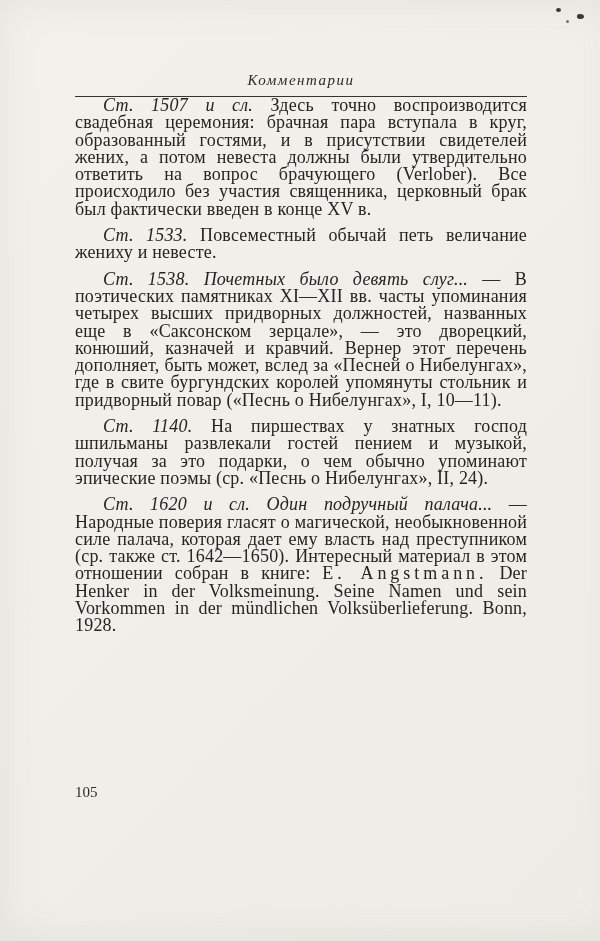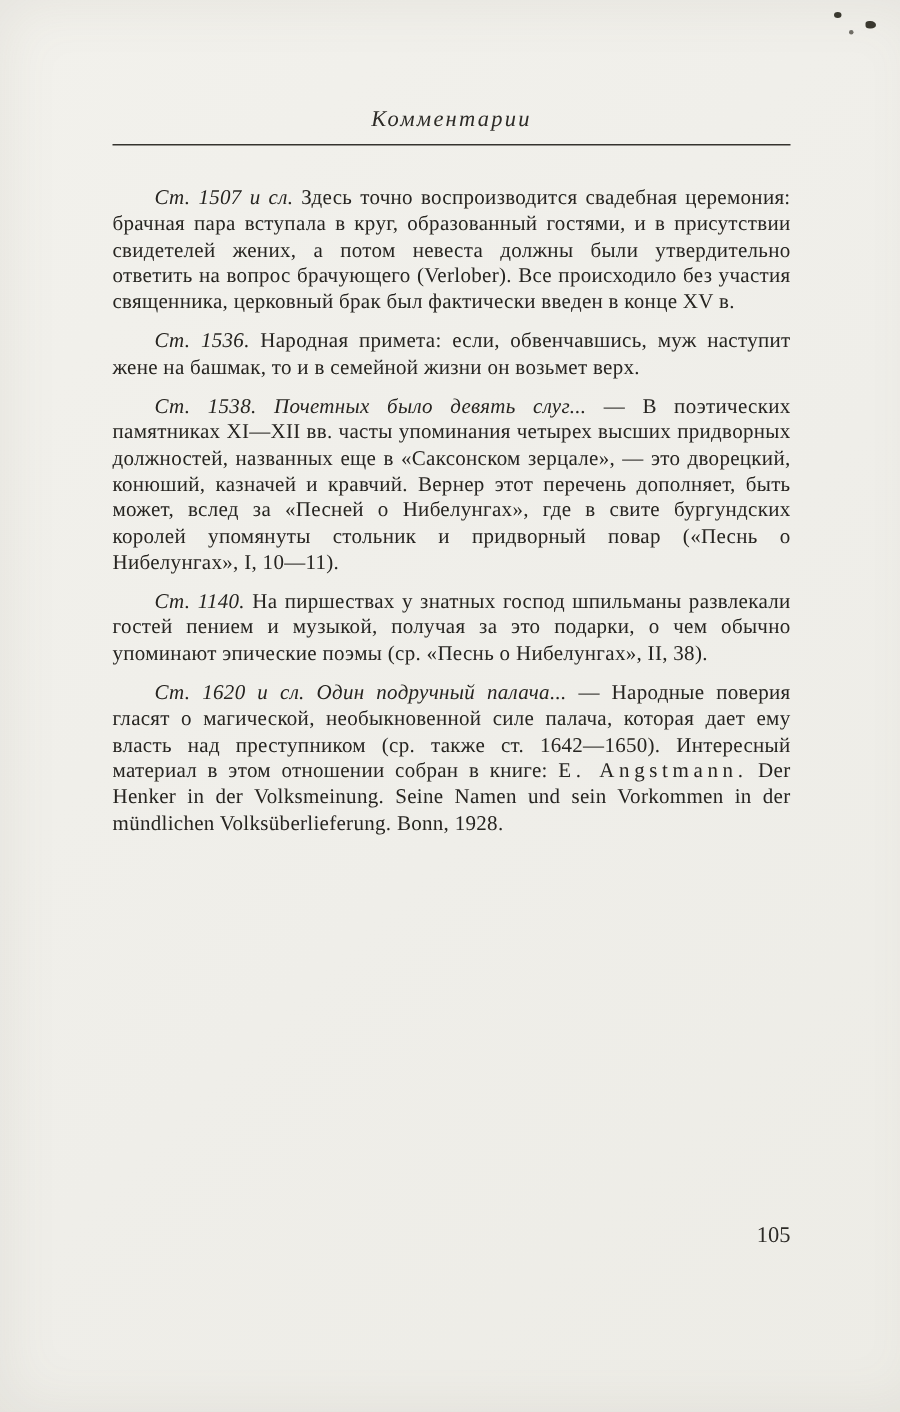--- a/index.html
+++ b/index.html
@@ -32,43 +32,42 @@
     letter-spacing: 1.5px;
     color: #2d2b27;
   }
   .head-rule {
     border: none;
     border-top: 1.3px solid #35332e;
     margin: 7px 0 0 0;
     height: 0;
   }
   .paragraphs {
-    margin-top: 27px;
-    font-size: 14px;
+    font-size: 18px;
     line-height: 17.3px;
     text-align: justify;
     letter-spacing: 0.2px;
   }
   .para {
     margin: 0 0 9px 0;
     padding: 0;
     text-indent: 28px;
   }
   .para em {
     font-style: italic;
   }
   .para .spaced {
     letter-spacing: 0.22em;
   }
   .page-number {
     position: absolute;
-    top: 816px;
+    top: 784px;
     left: 75px;
     width: 452px;
-    text-align: right;
+    text-align: left;
     font-size: 15px;
     color: #2d2b27;
   }
   .speck {
     position: absolute;
     background: #3a382f;
     border-radius: 50%;
   }
   .speck.s1 { width: 5px; height: 4px; left: 556px; top: 8px; }
   .speck.s2 { width: 7px; height: 5px; left: 577px; top: 14px; border-radius: 40% 60% 55% 45%; }
@@ -82,23 +81,23 @@
   <div class="text-block">
 
     <div class="running-head">
       <span>Комментарии</span>
     </div>
 
     <div class="head-rule"></div>
 
     <div class="paragraphs">
         <p class="para"><em>Ст. 1507 и сл. </em><span>Здесь точно воспроизводится свадебная церемония: брачная пара вступала в круг, образованный гостями, и в присутствии свидетелей жених, а потом невеста должны были утвердительно ответить на вопрос брачующего (Verlober). Все происходило без участия священника, церковный брак был фактически введен в конце XV в.</span></p>
-        <p class="para"><em>Ст. 1536. </em><span>Народная примета: если, обвенчавшись, муж наступит жене на башмак, то и в семейной жизни он возьмет верх.</span></p>
+        <p class="para"><em>Ст. 1533. </em><span>Повсеместный обычай петь величание жениху и невесте.</span></p>
         <p class="para"><em>Ст. 1538. </em><em>Почетных было девять слуг... </em><span>— В поэтических памятниках XI—XII вв. часты упоминания четырех высших придворных должностей, названных еще в «Саксонском зерцале», — это дворецкий, конюший, казначей и кравчий. Вернер этот перечень дополняет, быть может, вслед за «Песней о Нибелунгах», где в свите бургундских королей упомянуты стольник и придворный повар («Песнь о Нибелунгах», I, 10—11).</span></p>
-        <p class="para"><em>Ст. 1140. </em><span>На пиршествах у знатных господ шпильманы развлекали гостей пением и музыкой, получая за это подарки, о чем обычно упоминают эпические поэмы (ср. «Песнь о Нибелунгах», II, 38).</span></p>
+        <p class="para"><em>Ст. 1140. </em><span>На пиршествах у знатных господ шпильманы развлекали гостей пением и музыкой, получая за это подарки, о чем обычно упоминают эпические поэмы (ср. «Песнь о Нибелунгах», II, 24).</span></p>
         <p class="para"><em>Ст. 1620 и сл. </em><em>Один подручный палача... </em><span>— Народные поверия гласят о магической, необыкновенной силе палача, которая дает ему власть над преступником (ср. также ст. 1642—1650). Интересный материал в этом отношении собран в книге: </span><span class="spaced">E. Angstmann.</span><span> Der Henker in der Volksmeinung. Seine Namen und sein Vorkommen in der mündlichen Volksüberlieferung. Bonn, 1928.</span></p>
       </div>
 
   </div>
 
   <div class="page-number">105</div>
 
   <div class="speck s1"></div>
   <div class="speck s2"></div>
   <div class="speck s3"></div>

